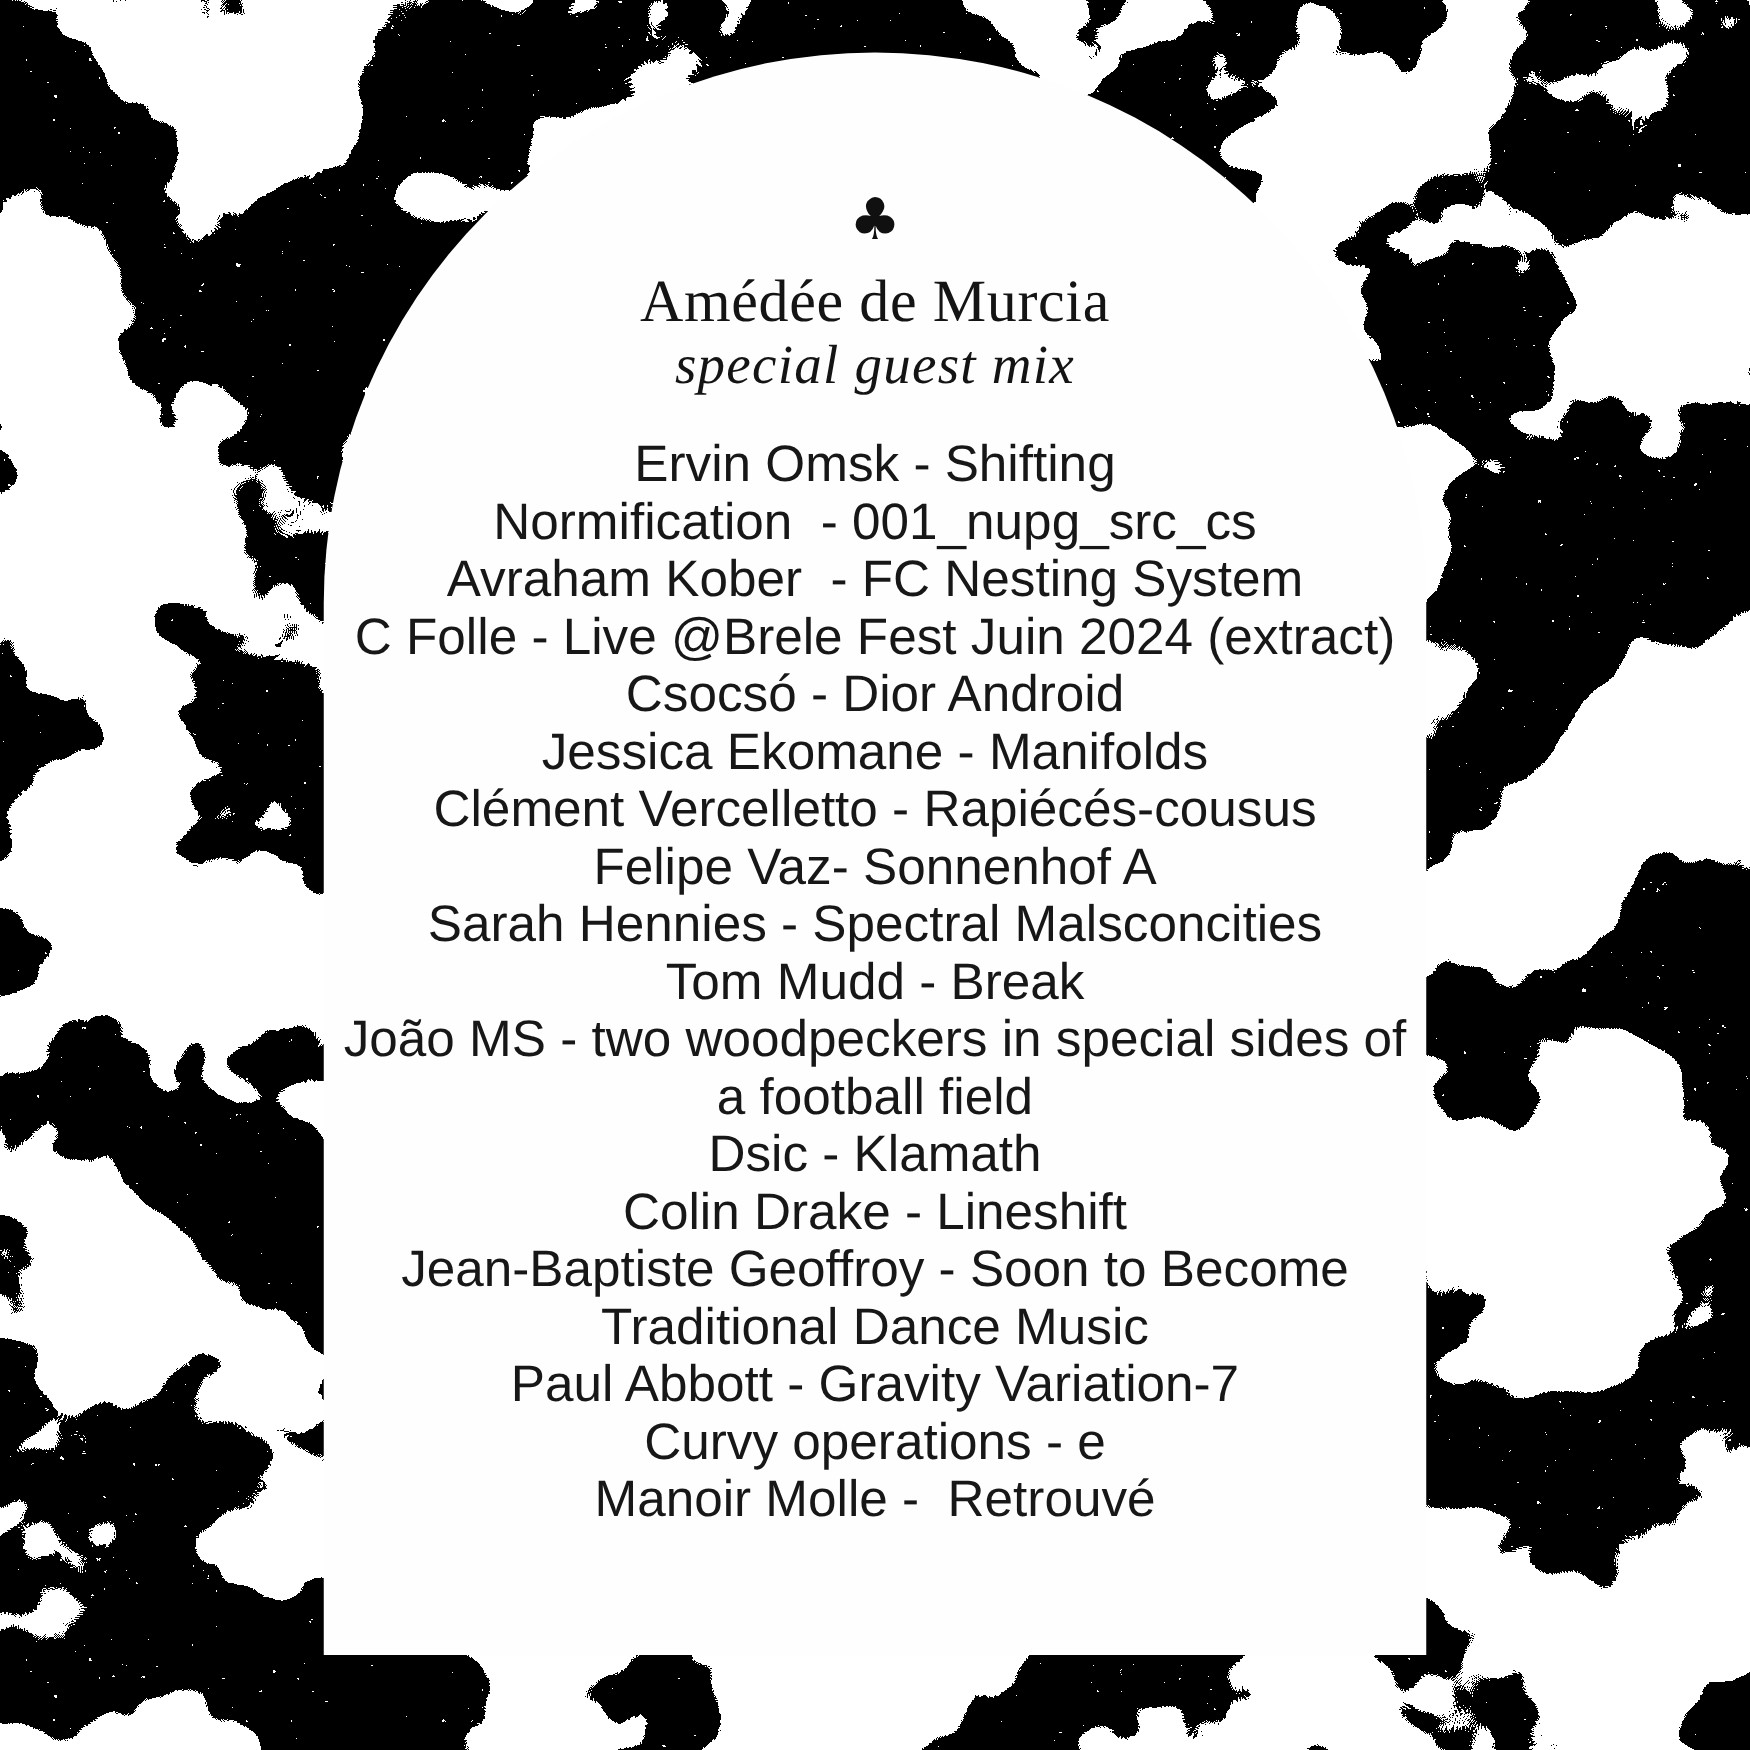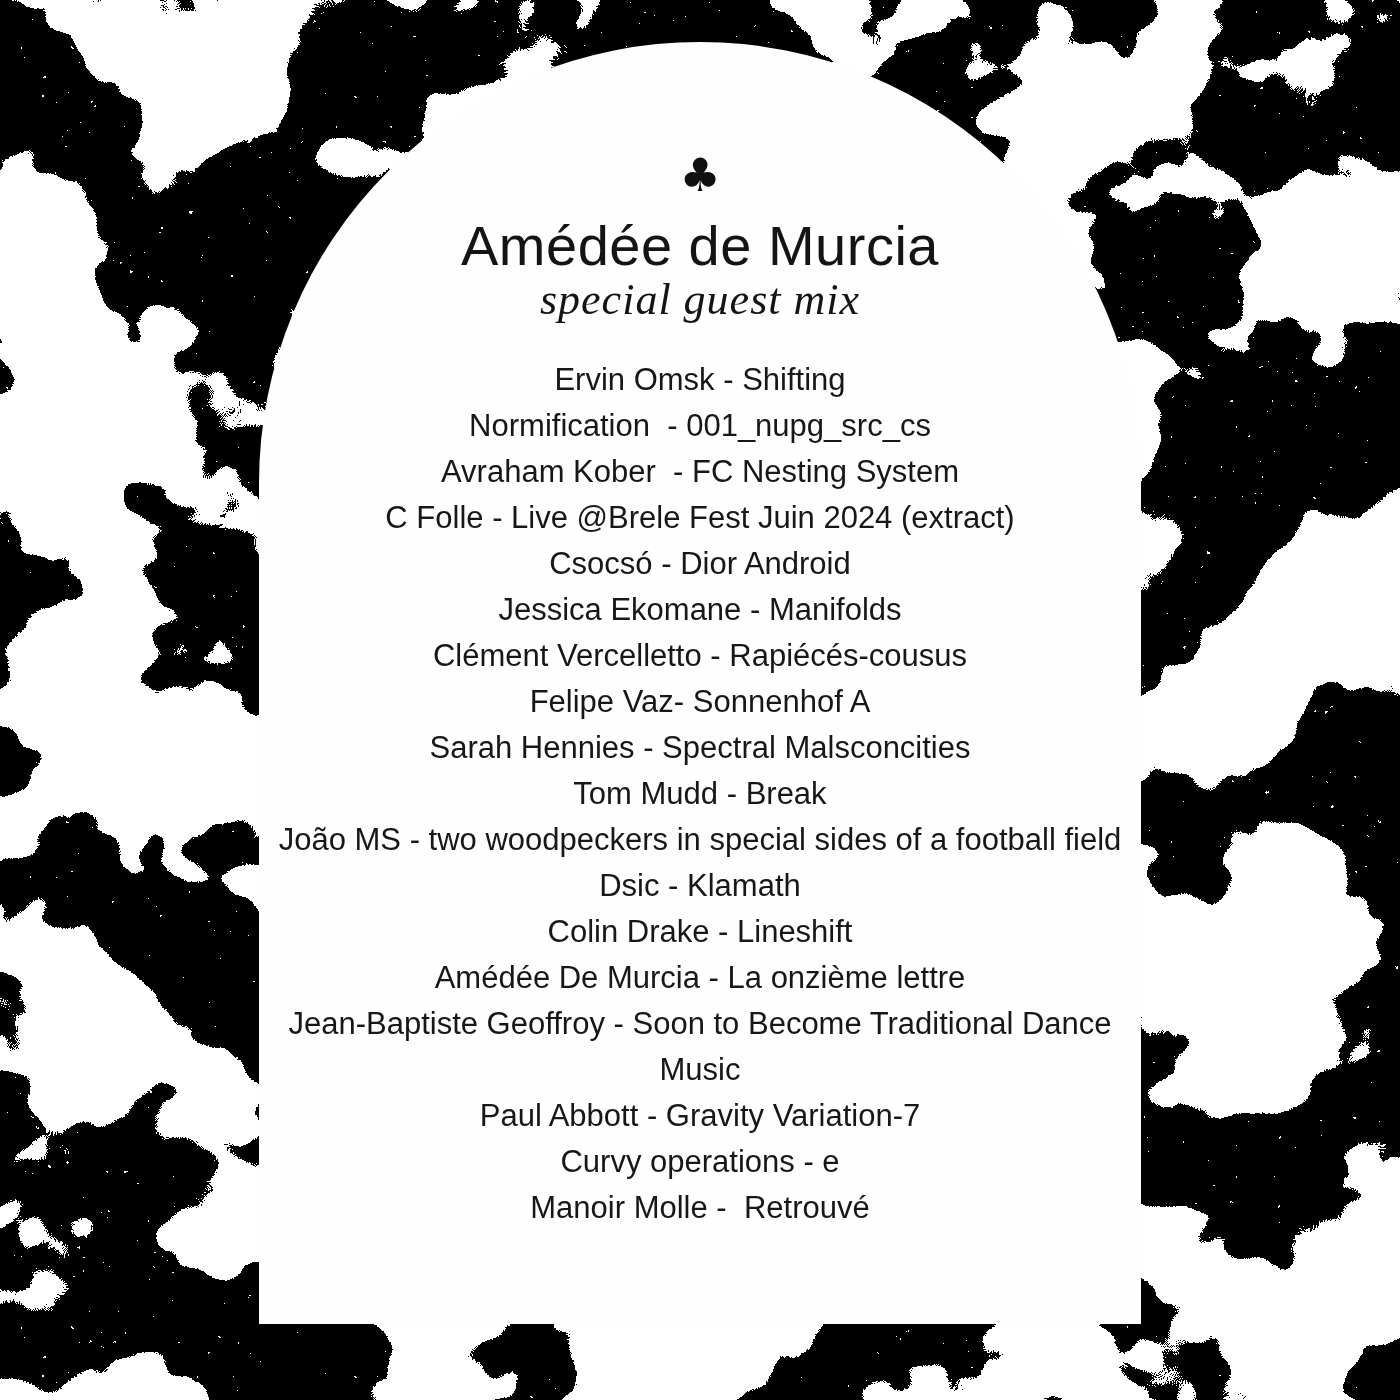--- a/index.html
+++ b/index.html
@@ -35,40 +35,40 @@
   }
   .clover {
     margin-top: 110px;
     font-family: "DejaVu Sans", sans-serif;
     font-size: 46px;
     line-height: 1;
     color: #101010;
   }
   .poster-title {
     margin-top: 18px;
-    font-family: Liberation Sans, sans-serif;
+    font-family: Liberation Serif, serif;
     font-weight: 400;
-    font-size: 56px;
+    font-size: 48px;
     line-height: 1.08;
     letter-spacing: 0.5px;
     color: #141414;
   }
   .poster-subtitle {
     font-family: "Liberation Serif", "DejaVu Serif", serif;
     font-style: italic;
     font-size: 44px;
     line-height: 1.1;
     letter-spacing: 1px;
     color: #141414;
   }
   .tracklist {
     margin: 32px auto 0;
     width: 852px;
     font-family: "Liberation Sans", "DejaVu Sans", sans-serif;
-    font-size: 31px;
+    font-size: 41px;
     line-height: 46px;
     color: #171717;
   }
   .track {
     white-space: pre-wrap;
   }
 </style>
 </head>
 <body>
 
@@ -114,19 +114,18 @@
       <div class="track">C Folle - Live @Brele Fest Juin 2024 (extract)</div>
       <div class="track">Csocsó - Dior Android</div>
       <div class="track">Jessica Ekomane - Manifolds</div>
       <div class="track">Clément Vercelletto - Rapiécés-cousus</div>
       <div class="track">Felipe Vaz- Sonnenhof A</div>
       <div class="track">Sarah Hennies - Spectral Malsconcities</div>
       <div class="track">Tom Mudd - Break</div>
       <div class="track">João MS - two woodpeckers in special sides of a football field</div>
       <div class="track">Dsic - Klamath</div>
       <div class="track">Colin Drake - Lineshift</div>
-      <div class="track">Amédée De Murcia - La onzième lettre</div>
       <div class="track">Jean-Baptiste Geoffroy - Soon to Become Traditional Dance Music</div>
       <div class="track">Paul Abbott - Gravity Variation-7</div>
       <div class="track">Curvy operations - e</div>
       <div class="track">Manoir Molle -  Retrouvé</div>
     </div>
 </div>
 
 </body></html>

